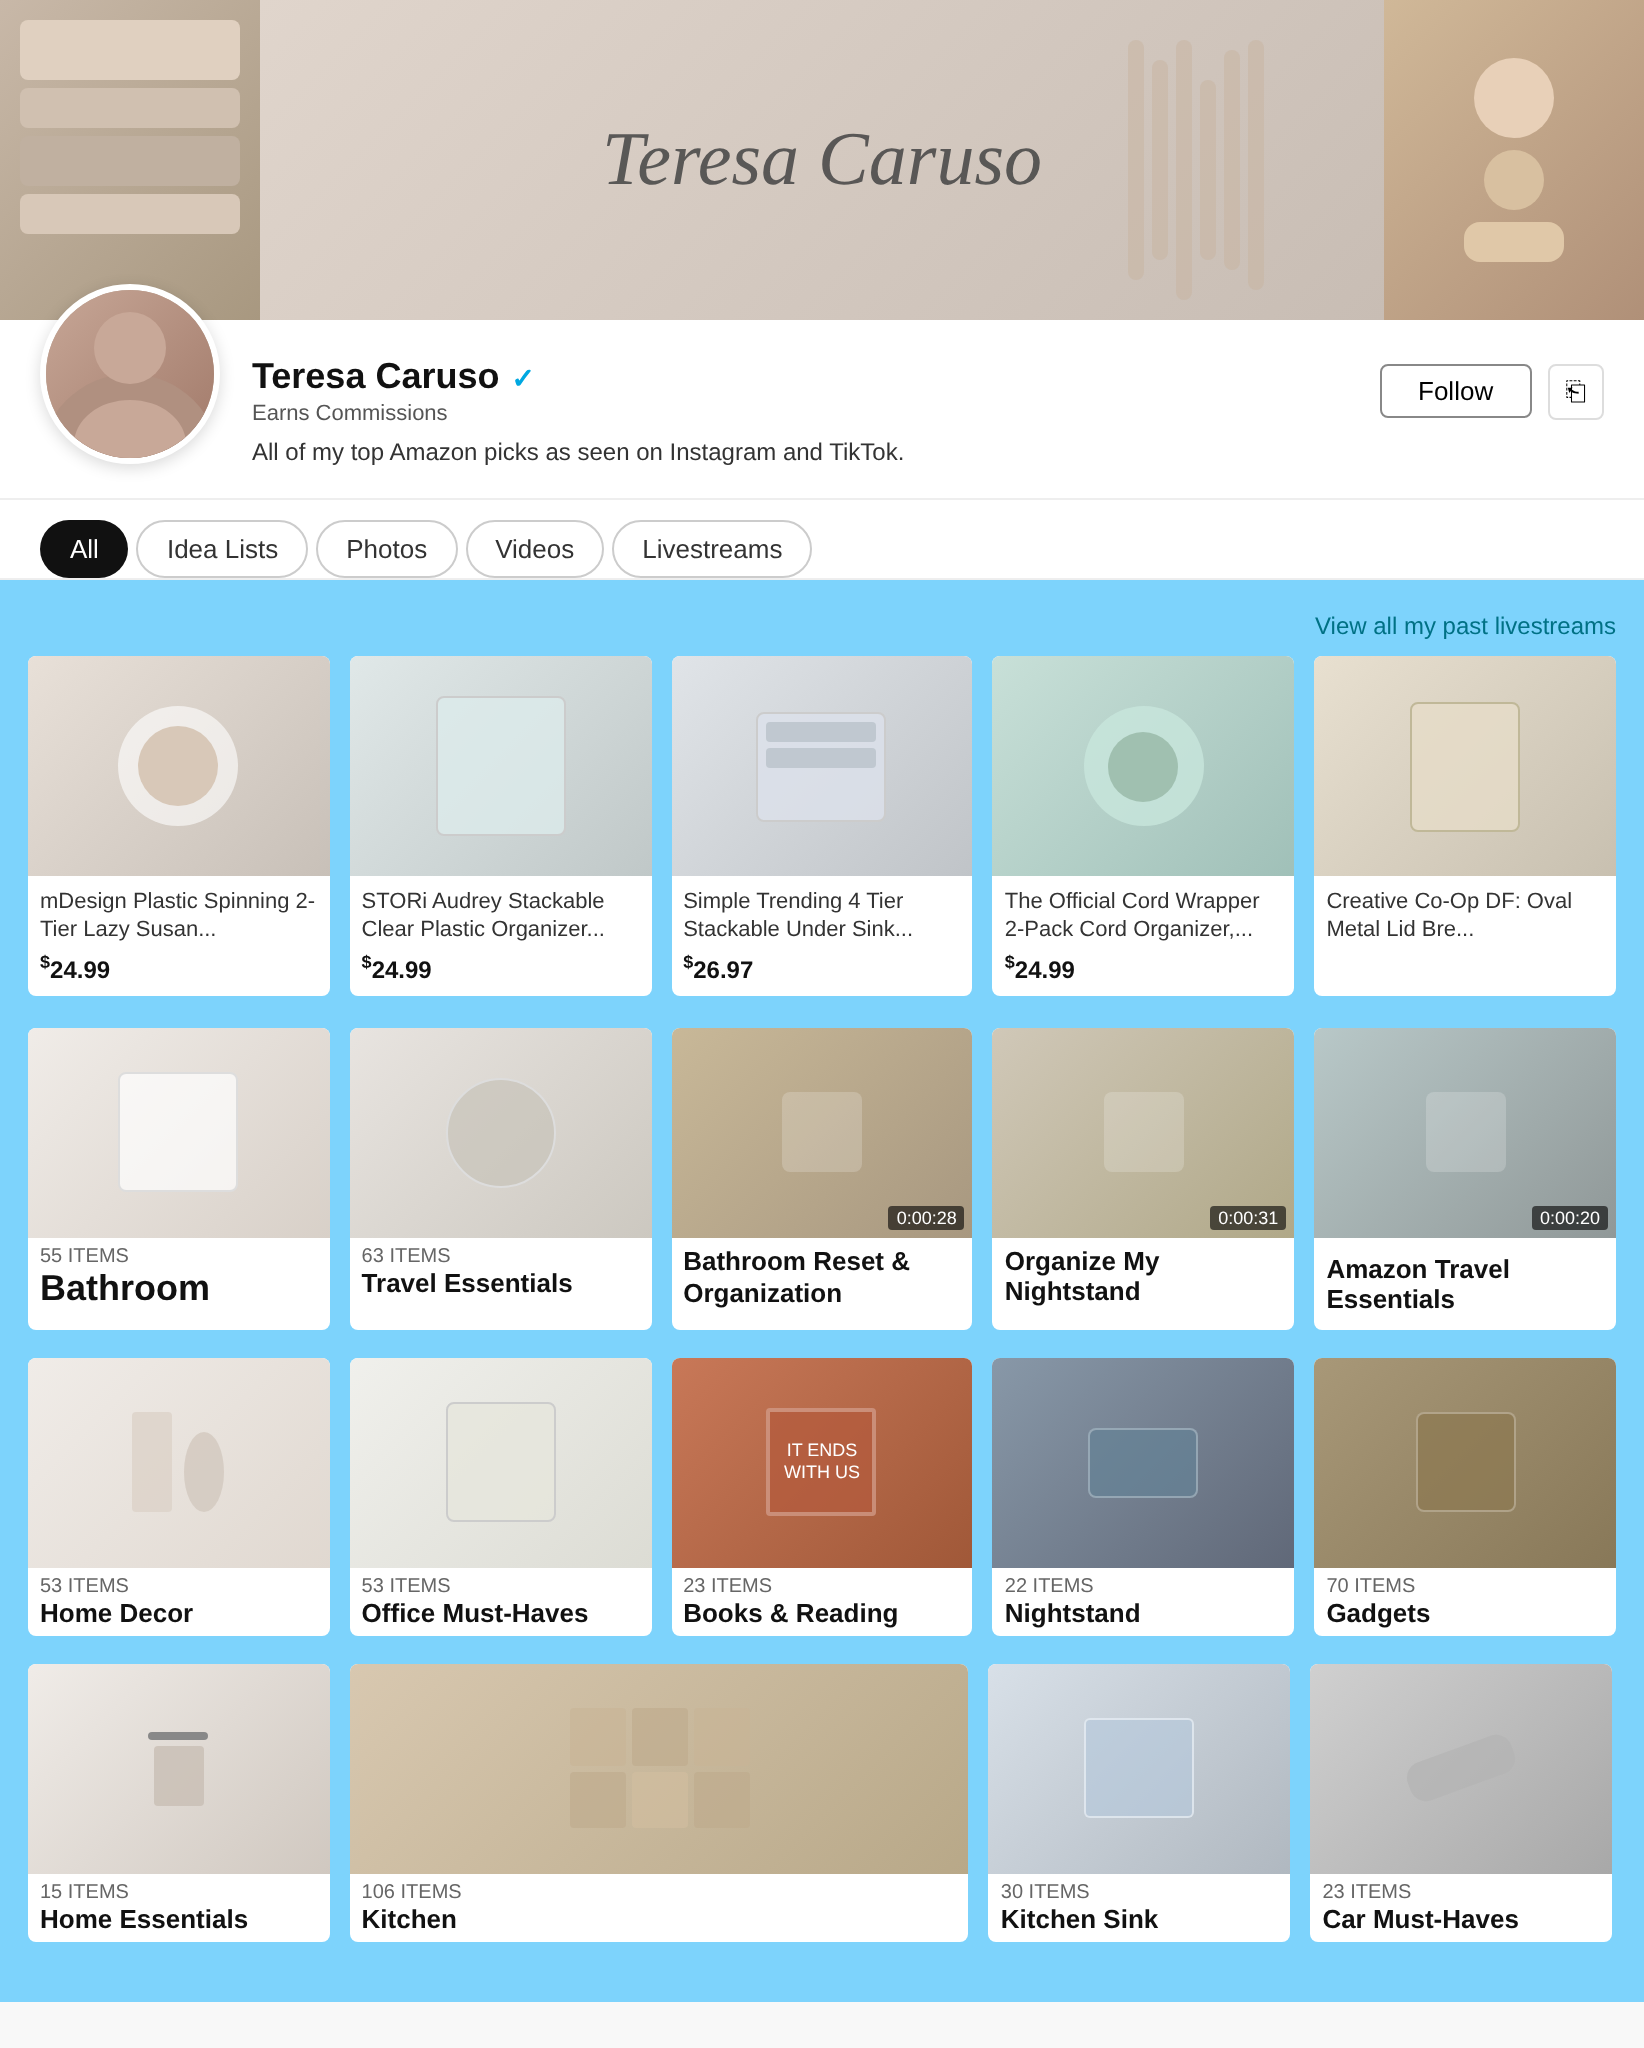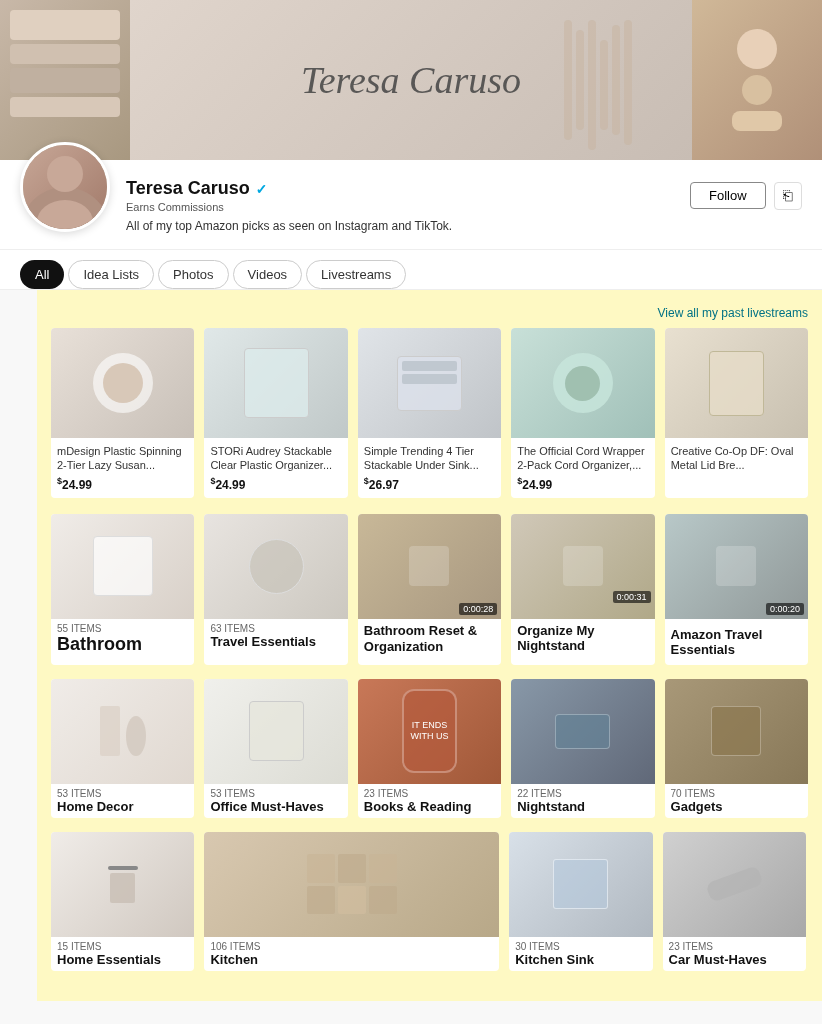--- a/index.html
+++ b/index.html
@@ -26,21 +26,21 @@
     .share-btn { border: 1px solid #ddd; background: #fff; padding: 5px 8px; border-radius: 4px; font-size: 13px; cursor: pointer; }
 
     
     .tabs-section { background: #fff; padding: 10px 20px 0; border-bottom: 1px solid #eee; }
     .tabs { display: flex; gap: 4px; align-items: center; }
     .tab { padding: 6px 14px; border-radius: 20px; font-size: 13px; cursor: pointer; border: 1px solid transparent; }
     .tab.active { background: #111; color: #fff; }
     .tab:not(.active) { border: 1px solid #ccc; color: #333; }
 
     
-    .main-content { background: #fef9c3; padding: 16px 14px; margin-left: 37px; }
+    .main-content { background: #7dd3fc; padding: 16px 14px; }
 
     
     .livestream-header { display: flex; justify-content: flex-end; margin-bottom: 8px; }
     .livestream-link { color: #007185; font-size: 12px; text-decoration: none; }
     .products-row { display: flex; gap: 10px; overflow: hidden; }
     .product-video-card { width: 270px; flex-shrink: 0; position: relative; background: #222; border-radius: 4px; overflow: hidden; }
     .video-thumb { width: 100%; height: 150px; background: #888; display: flex; align-items: center; justify-content: center; position: relative; }
     .product-card { flex: 1; min-width: 120px; background: #fff; border-radius: 4px; overflow: hidden; }
     .product-img { width: 100%; height: 110px; background: #eee; display: flex; align-items: center; justify-content: center; }
     .product-info { padding: 6px; }
@@ -219,21 +219,21 @@
         <div style="position:absolute;bottom:4px;right:4px;background:rgba(0,0,0,0.6);color:#fff;font-size:9px;padding:1px 4px;border-radius:2px;">0:00:28</div>
       </div>
       <div style="padding:4px 6px;">
         <div style="font-size:13px;font-weight:bold;line-height:1.3;">Bathroom Reset &amp; Organization</div>
       </div>
     </div>
 
     <div style="width:calc(20% - 8px);background:#fff;border-radius:4px;overflow:hidden;">
       <div style="width:100%;height:105px;background:linear-gradient(135deg,#d0c8b8,#b0a888);position:relative;display:flex;align-items:center;justify-content:center;">
         <div style="width:40px;height:40px;background:rgba(255,255,255,0.2);border-radius:4px;"></div>
-        <div style="position:absolute;bottom:16px;right:4px;background:rgba(0,0,0,0.6);color:#fff;font-size:9px;padding:1px 4px;border-radius:2px;">0:00:31</div>
+        <div style="position:absolute;bottom:4px;right:4px;background:rgba(0,0,0,0.6);color:#fff;font-size:9px;padding:1px 4px;border-radius:2px;">0:00:31</div>
       </div>
       <div style="padding:4px 6px;">
         <div style="font-size:13px;font-weight:bold;">Organize My Nightstand</div>
       </div>
     </div>
 
     <div style="width:calc(20% - 8px);background:#fff;border-radius:4px;overflow:hidden;">
       <div style="width:100%;height:105px;background:linear-gradient(135deg,#b8c8c8,#909898);position:relative;display:flex;align-items:center;justify-content:center;">
         <div style="width:40px;height:40px;background:rgba(255,255,255,0.2);border-radius:4px;"></div>
         <div style="position:absolute;bottom:4px;right:4px;background:rgba(0,0,0,0.6);color:#fff;font-size:9px;padding:1px 4px;border-radius:2px;">0:00:20</div>
@@ -264,21 +264,21 @@
         <div style="width:55px;height:60px;background:rgba(230,230,220,0.8);border:1px solid #ccc;border-radius:4px;"></div>
       </div>
       <div style="padding:4px 6px;">
         <div style="font-size:10px;color:#666;">53 ITEMS</div>
         <div style="font-size:13px;font-weight:bold;">Office Must-Haves</div>
       </div>
     </div>
 
     <div style="width:calc(20% - 8px);background:#fff;border-radius:4px;overflow:hidden;">
       <div style="width:100%;height:105px;background:linear-gradient(135deg,#c87858,#a05838);display:flex;align-items:center;justify-content:center;">
-        <div style="width:55px;height:84px;background:rgba(180,90,60,0.7);border-radius:12px;border:2px solid rgba(255,255,255,0.3);display:flex;align-items:center;justify-content:center;">
+        <div style="width:55px;height:54px;background:rgba(180,90,60,0.7);border-radius:2px;border:2px solid rgba(255,255,255,0.3);display:flex;align-items:center;justify-content:center;">
           <div style="font-size:9px;color:#fff;text-align:center;padding:4px;line-height:1.2;">IT ENDS WITH US</div>
         </div>
       </div>
       <div style="padding:4px 6px;">
         <div style="font-size:10px;color:#666;">23 ITEMS</div>
         <div style="font-size:13px;font-weight:bold;">Books &amp; Reading</div>
       </div>
     </div>
 
     <div style="width:calc(20% - 8px);background:#fff;border-radius:4px;overflow:hidden;">

